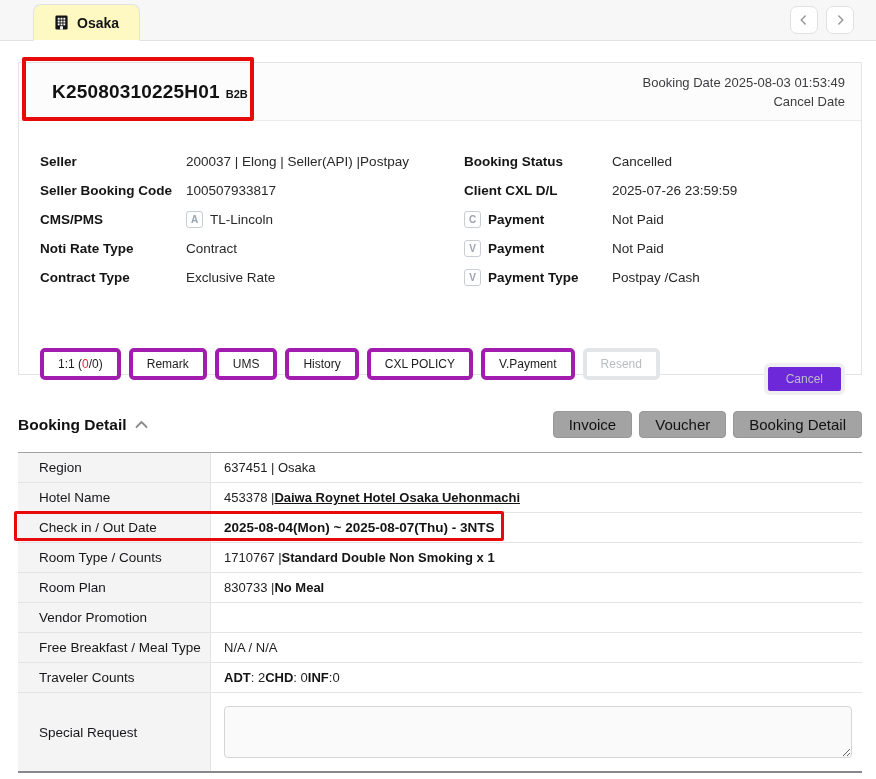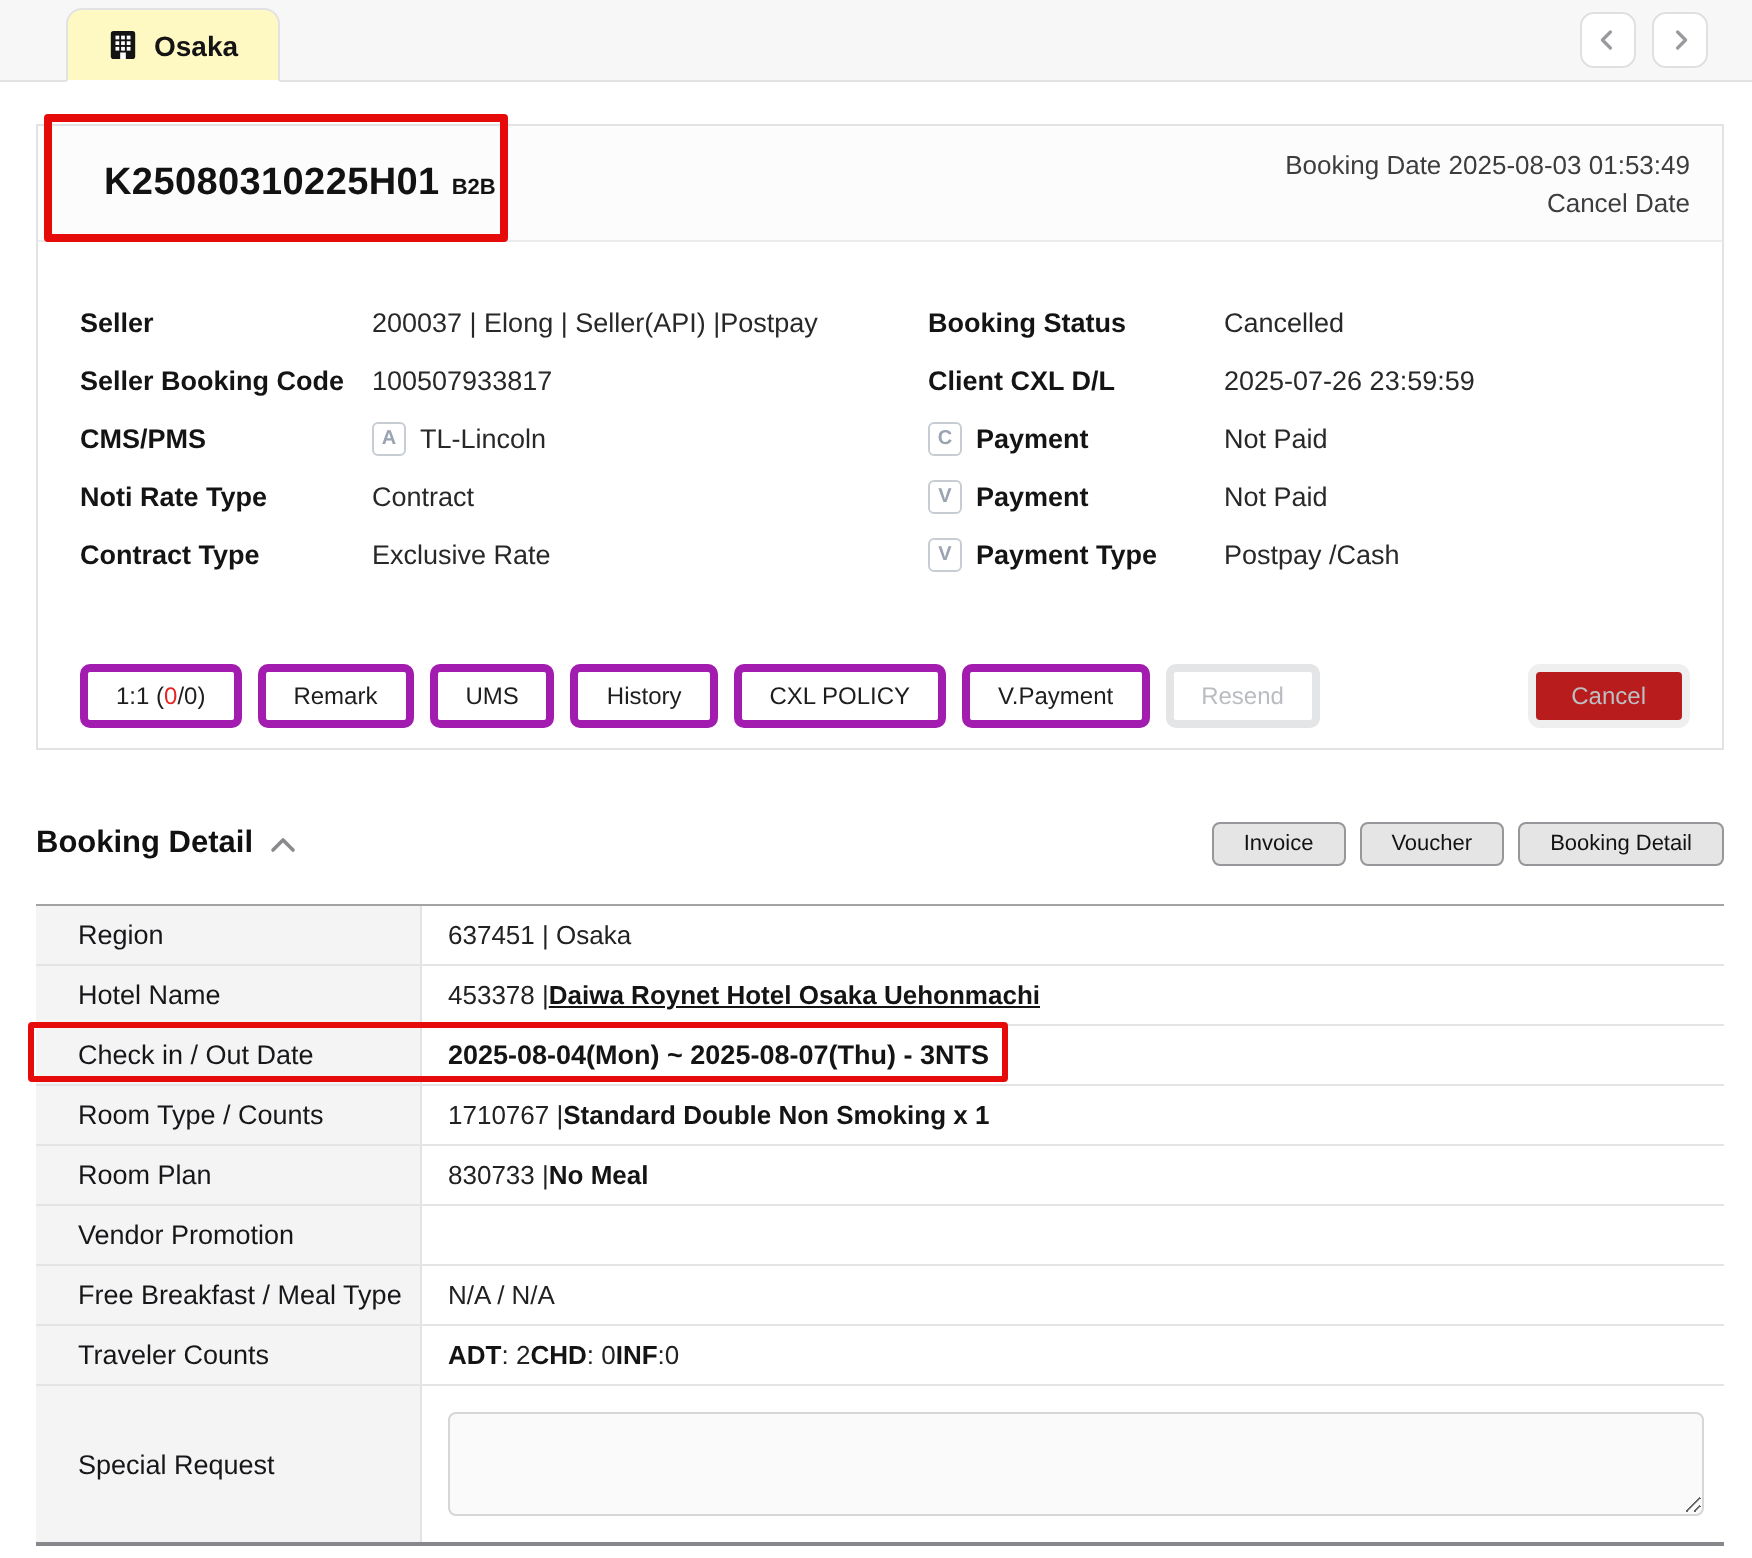--- a/index.html
+++ b/index.html
@@ -37,31 +37,31 @@
   .ivalue { font-size:13.5px; color:#28282a; display:flex; align-items:center; gap:7px; }
   .badge { width:17px; height:17px; border:1px solid #c8cdd4; border-radius:3px;
            background:#fff; color:#9aa3b1; font-size:10px; font-weight:600;
            display:inline-flex; align-items:center; justify-content:center; flex:none; }
 
   .actions { display:flex; align-items:center; gap:8px; margin:40px 16px 0 21px; }
   .btn { background:#fff; border:4px solid #a21caf; border-radius:5px;
          padding:5px 14px; font-size:12px; color:#1d1d1f; font-family:inherit; cursor:pointer; }
   .btn .red { color:#e82424; }
   .btn.ghost { color:#b9bdc1; border-color:#e4e5e7; cursor:default; }
-  .btn.cancel { margin-left:auto; background:#b91c1c; border-color:#efeff0;
-                color:#bcbfc3; padding:5px 18px; border-radius:6px; cursor:default; }
+  .btn.cancel { margin-left:auto; background:#6d28d9; border-color:#efeff0;
+                color:#bcbfc3; padding:5px 18px; border-radius:6px; cursor:default;margin-top:31px; }
 
   
   .sec-head { position:absolute; left:18px; top:411px; width:844px;
               display:flex; align-items:center; }
   .sec-title { font-size:15.5px; font-weight:700; color:#111; display:flex;
                align-items:center; gap:8px; }
   .sec-btns { margin-left:auto; display:flex; gap:7px; }
-  .btn2 { background:#e5e5e5; border:1px solid #97979b; border-radius:4px;
-          padding:4px 15px; font-size:11px; color:#121212; font-family:inherit; cursor:pointer; }
+  .btn2 { background:#a3a3a3; border:1px solid #97979b; border-radius:4px;
+          padding:4px 15px; font-size:15px; color:#121212; font-family:inherit; cursor:pointer; }
 
   .dtable { position:absolute; left:18px; top:452px; width:844px;
             border-top:1px solid #a3a3a6; border-bottom:2px solid #88888c; }
   .trow { display:flex; border-bottom:1px solid #e4e4e6; height:30px; }
   .trow.special { height:78px; border-bottom:none; }
   .tlabel { width:193px; flex:none; background:#f4f4f5; border-right:1px solid #e3e3e5;
             padding-left:21px; display:flex; align-items:center;
             font-size:13.5px; font-weight:500; color:#17171a; }
   .tvalue { flex:1; display:flex; align-items:center; padding-left:13px;
             font-size:13px; color:#222; }

